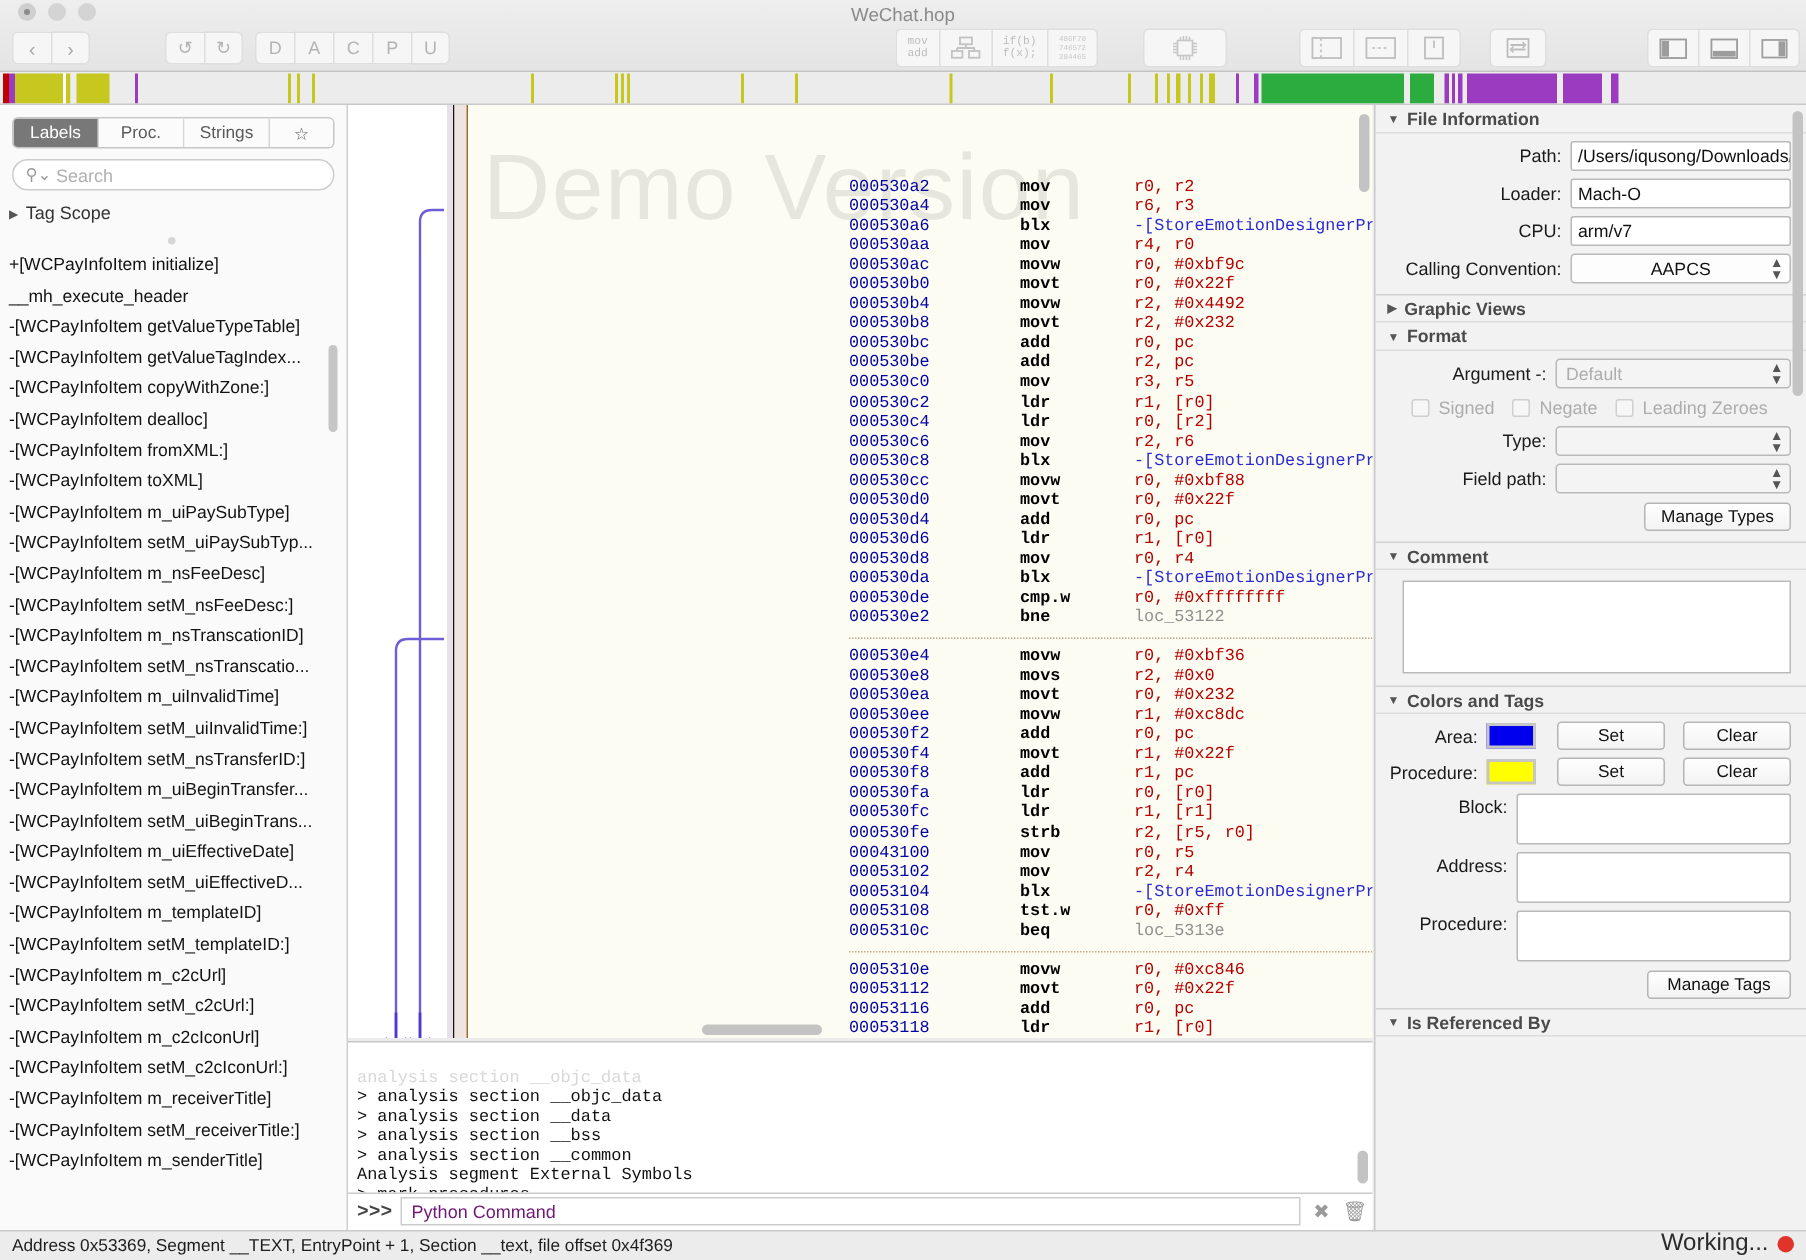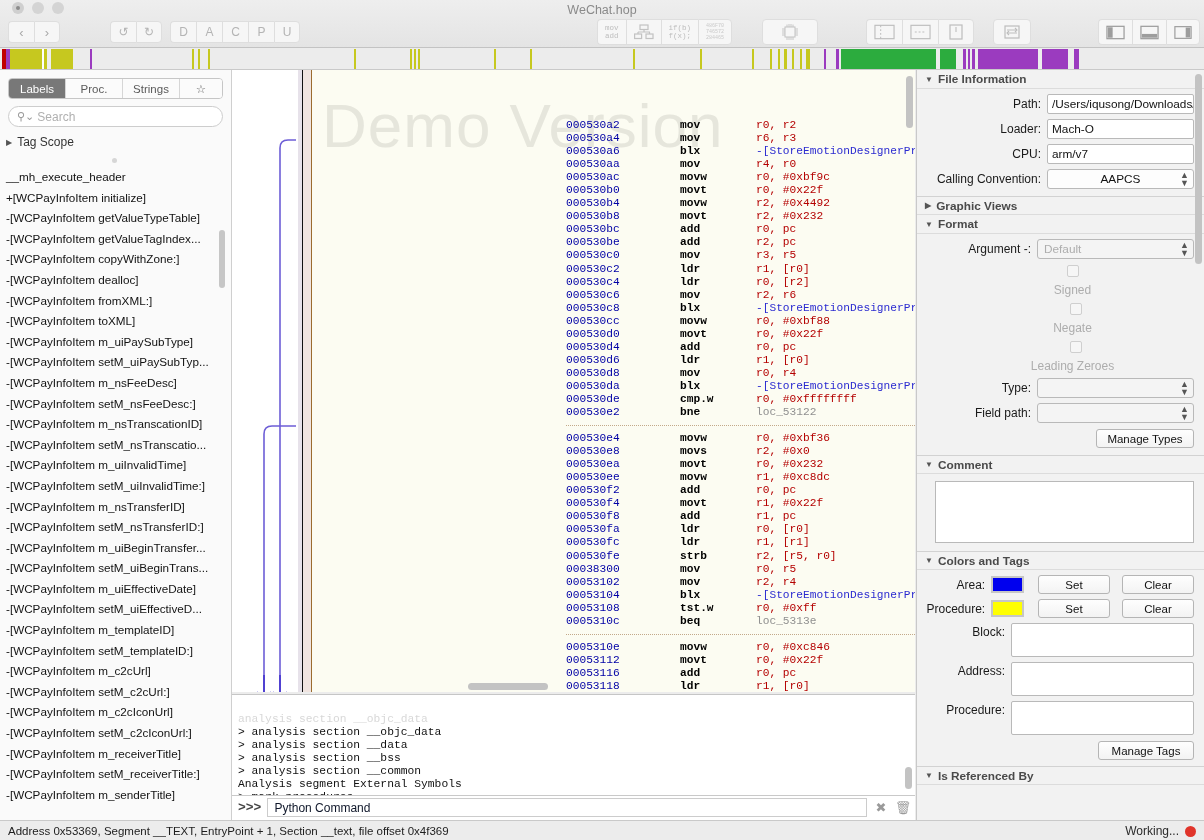--- a/index.html
+++ b/index.html
@@ -166,21 +166,21 @@
   .conline.faded { color: #d8d8d8; }
   .prompt-row {
     position: absolute; left: 0; bottom: 1px; width: 683px; height: 24px;
     border-top: 1px solid #c9c9c9; background: #fff;
     display: flex; align-items: center; gap: 6px; padding: 0 4px 0 6px;
   }
   .prompt-sym { font-family:"Liberation Mono", monospace; font-size: 13px; font-weight:bold; color:#444; }
   .prompt-input {
     flex: 1; height: 19px; border: 1px solid #cccccc; background: #fff;
     display: flex; align-items: center; padding: 0 6px;
-    font-size: 12px; color: #0f172a; font-family: "Liberation Sans", sans-serif;
+    font-size: 12px; color: #701a75; font-family: "Liberation Sans", sans-serif;
   }
   .icon-clear, .icon-trash { color: #9a9a9a; font-size: 13px; width: 16px; text-align:center;}
 
   
   .inspector {
     position: absolute; left: 916px; top: 70px; width: 288px; height: 750px;
     background: #f2f2f2; border-left: 1px solid #c9c9c9; overflow: hidden;
   }
   .sect-hdr {
     height: 19px; display: flex; align-items: center; gap: 5px;
@@ -200,21 +200,21 @@
   .fselect {
     flex: 1; height: 20px; background: #fdfdfd; border: 1px solid #b9b9b9;
     border-radius: 3px; display: flex; align-items: center; justify-content: center;
     position: relative; font-size: 11.8px; color: #111;
   }
   .fselect .chev {
     position: absolute; right: 4px; font-size: 9px; color: #555; line-height: 8px;
     display:flex; flex-direction:column;
   }
   .fselect.disabled { color: #adadad; background: #f4f4f4; justify-content:flex-start; padding-left:6px;}
-  .cbrow { display:flex; align-items:center; gap: 6px; margin: 6px 0 0 24px; color:#adadad; font-size: 12px; flex-direction: column;}
+  .cbrow { display:flex; align-items:center; gap: 6px; margin: 6px 0 0 24px; color:#adadad; font-size: 12px;}
   .cb { width: 12px; height: 12px; border: 1px solid #cfcfcf; border-radius: 2px; background: #f6f6f6; }
   .btn {
     height: 19px; min-width: 72px; border: 1px solid #b5b5b5; border-radius: 3px;
     background: linear-gradient(180deg,#fefefe,#f3f3f3);
     display: flex; align-items: center; justify-content: center;
     font-size: 11.5px; color: #111;
   }
   .btnrow { display: flex; justify-content: flex-end; margin: 6px 10px 0 0; }
   .textarea {
     margin: 7px 10px 0 18px; height: 62px; background: #fff;
@@ -236,21 +236,21 @@
   
   .statusbar {
     position: absolute; left: 0; bottom: 0; width: 1204px; height: 20px;
     background: #ececec; border-top: 1px solid #c9c9c9;
     display: flex; align-items: center; padding-left: 8px;
     font-size: 11.5px; color: #1d1d1d;
   }
   .working {
     position: absolute; right: 8px; bottom: 2px;
     display: flex; align-items: center; gap: 6px;
-    font-size: 12px; color: #2b2b2b;
+    font-size: 16px; color: #2b2b2b;
   }
   .working .led { width: 11px; height: 11px; border-radius: 50%; background: #e0342a; }
 </style>
 </head>
 <body>
 
 <div id="app">
 
   <div class="titlebar">
     <div class="traffic">
@@ -426,37 +426,36 @@
     <div class="searchbox">
       <span class="magn">⚲⌄</span>
       <span class="ph">Search</span>
     </div>
     <div class="tagscope">
       <span class="tri">▶</span>
       <span>Tag Scope</span>
     </div>
     <div class="spinner-dot"></div>
     <div class="listwrap">
+        <div class="lbl-item">+[WCPayInfoItem initialize]</div>
         <div class="lbl-item">__mh_execute_header</div>
-        <div class="lbl-item">+[WCPayInfoItem initialize]</div>
         <div class="lbl-item">-[WCPayInfoItem getValueTypeTable]</div>
         <div class="lbl-item">-[WCPayInfoItem getValueTagIndex...</div>
         <div class="lbl-item">-[WCPayInfoItem copyWithZone:]</div>
         <div class="lbl-item">-[WCPayInfoItem dealloc]</div>
         <div class="lbl-item">-[WCPayInfoItem fromXML:]</div>
         <div class="lbl-item">-[WCPayInfoItem toXML]</div>
         <div class="lbl-item">-[WCPayInfoItem m_uiPaySubType]</div>
         <div class="lbl-item">-[WCPayInfoItem setM_uiPaySubTyp...</div>
         <div class="lbl-item">-[WCPayInfoItem m_nsFeeDesc]</div>
         <div class="lbl-item">-[WCPayInfoItem setM_nsFeeDesc:]</div>
         <div class="lbl-item">-[WCPayInfoItem m_nsTranscationID]</div>
         <div class="lbl-item">-[WCPayInfoItem setM_nsTranscatio...</div>
         <div class="lbl-item">-[WCPayInfoItem m_uiInvalidTime]</div>
         <div class="lbl-item">-[WCPayInfoItem setM_uiInvalidTime:]</div>
-        <div class="lbl-item">-[WCPayInfoItem m_nsTransferID]</div>
         <div class="lbl-item">-[WCPayInfoItem setM_nsTransferID:]</div>
         <div class="lbl-item">-[WCPayInfoItem m_uiBeginTransfer...</div>
         <div class="lbl-item">-[WCPayInfoItem setM_uiBeginTrans...</div>
         <div class="lbl-item">-[WCPayInfoItem m_uiEffectiveDate]</div>
         <div class="lbl-item">-[WCPayInfoItem setM_uiEffectiveD...</div>
         <div class="lbl-item">-[WCPayInfoItem m_templateID]</div>
         <div class="lbl-item">-[WCPayInfoItem setM_templateID:]</div>
         <div class="lbl-item">-[WCPayInfoItem m_c2cUrl]</div>
         <div class="lbl-item">-[WCPayInfoItem setM_c2cUrl:]</div>
         <div class="lbl-item">-[WCPayInfoItem m_c2cIconUrl]</div>
@@ -513,21 +512,21 @@
           <div class="crow"><span class="addr">000530e4</span><span class="mnem">movw</span><span class="ops">r0, #0xbf36</span></div>
           <div class="crow"><span class="addr">000530e8</span><span class="mnem">movs</span><span class="ops">r2, #0x0</span></div>
           <div class="crow"><span class="addr">000530ea</span><span class="mnem">movt</span><span class="ops">r0, #0x232</span></div>
           <div class="crow"><span class="addr">000530ee</span><span class="mnem">movw</span><span class="ops">r1, #0xc8dc</span></div>
           <div class="crow"><span class="addr">000530f2</span><span class="mnem">add</span><span class="ops">r0, pc</span></div>
           <div class="crow"><span class="addr">000530f4</span><span class="mnem">movt</span><span class="ops">r1, #0x22f</span></div>
           <div class="crow"><span class="addr">000530f8</span><span class="mnem">add</span><span class="ops">r1, pc</span></div>
           <div class="crow"><span class="addr">000530fa</span><span class="mnem">ldr</span><span class="ops">r0, [r0]</span></div>
           <div class="crow"><span class="addr">000530fc</span><span class="mnem">ldr</span><span class="ops">r1, [r1]</span></div>
           <div class="crow"><span class="addr">000530fe</span><span class="mnem">strb</span><span class="ops">r2, [r5, r0]</span></div>
-          <div class="crow"><span class="addr">00038300</span><span class="mnem">mov</span><span class="ops">r0, r5</span></div>
+          <div class="crow"><span class="addr">00043100</span><span class="mnem">mov</span><span class="ops">r0, r5</span></div>
           <div class="crow"><span class="addr">00053102</span><span class="mnem">mov</span><span class="ops">r2, r4</span></div>
           <div class="crow"><span class="addr">00053104</span><span class="mnem">blx</span><span class="opsblue">-[StoreEmotionDesignerProfileViewController viewDidLoad]+8</span></div>
           <div class="crow"><span class="addr">00053108</span><span class="mnem">tst.w</span><span class="ops">r0, #0xff</span></div>
           <div class="crow"><span class="addr">0005310c</span><span class="mnem">beq</span><span class="opsgray">loc_5313e</span></div>
           <div class="sepdots"></div>
           <div class="crow"><span class="addr">0005310e</span><span class="mnem">movw</span><span class="ops">r0, #0xc846</span></div>
           <div class="crow"><span class="addr">00053112</span><span class="mnem">movt</span><span class="ops">r0, #0x22f</span></div>
           <div class="crow"><span class="addr">00053116</span><span class="mnem">add</span><span class="ops">r0, pc</span></div>
           <div class="crow"><span class="addr">00053118</span><span class="mnem">ldr</span><span class="ops">r1, [r0]</span></div>
           <div class="crow"><span class="addr">0005311a</span><span class="mnem">mov</span><span class="ops">r0, r5</span></div>

